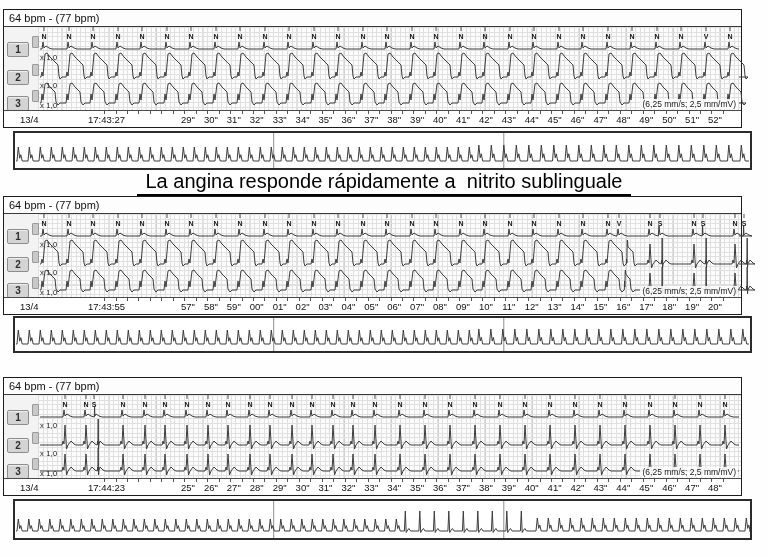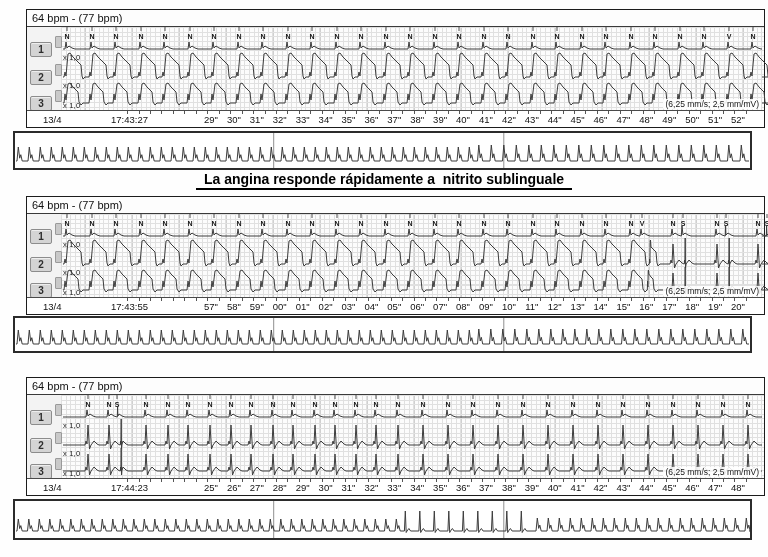--- a/index.html
+++ b/index.html
@@ -1,19 +1,19 @@
 <!DOCTYPE html>
 <html><head>
 <meta charset="utf-8">
 <style>
   *{box-sizing:border-box;margin:0;padding:0}
   html,body{width:768px;height:557px;background:#fff;font-family:"Liberation Sans",sans-serif}
   #page{position:relative;width:768px;height:557px;background:#fefefe;overflow:hidden}
 
-  .panel{position:absolute;left:26px;width:739px;height:119px;border:1px solid #1c1c1c;background:#fff}
+  .panel{position:absolute;left:3px;width:739px;height:119px;border:1px solid #1c1c1c;background:#fff}
   .panel-header{height:17px;line-height:16px;font-size:11px;color:#111;padding-left:5px;
     border-bottom:1px solid #3a3a3a;background:#fdfdfd}
   .panel-body{position:relative;height:83px;background:#f3f3f3}
   .gridbg{position:absolute;left:34px;top:0;right:0;bottom:0;background-color:#fcfcfc;
     background-image:
       repeating-linear-gradient(to right,#e0e0e0 0,#e0e0e0 1px,transparent 1px,transparent 4.7px),
       repeating-linear-gradient(to bottom,#e0e0e0 0,#e0e0e0 1px,transparent 1px,transparent 4.7px),
       repeating-linear-gradient(to right,#d0d0d0 0,#d0d0d0 1px,transparent 1px,transparent 23.5px)}
   svg.traces{position:absolute;left:0;top:0;width:737px;height:83px;overflow:visible}
   .ch-btn{position:absolute;left:3px;width:22px;height:15px;background:#d4d4d4;border:1px solid #8c8c8c;
@@ -26,21 +26,21 @@
   .timeline{position:relative;height:16px;background:#fff;border-top:1px solid #4a4a4a;font-size:9.5px;color:#101010}
   .timeline .date{position:absolute;left:16px;top:3px}
   .timeline .time{position:absolute;left:84px;top:3px}
   .timeline .sec{position:absolute;top:3px;width:26px;text-align:center}
   .timeline .tick{position:absolute;top:0;width:1px;height:3px;background:#555}
 
   .strip{position:absolute;left:13px;border:2px solid #2b2b2b;background:#fff}
   .strip svg{display:block;width:100%;height:100%}
 
   .banner{position:absolute;left:0;top:170px;width:768px;text-align:center}
-  .banner span{display:inline-block;font-size:14px;font-weight:bold;color:#000;
+  .banner span{display:inline-block;font-size:20px;font-weight:normal;color:#000;
     border-bottom:2.5px solid #000;padding:0 8px 1px 8px;white-space:pre}
 </style>
 </head>
 <body>
 
 <div id="page">
 
   <div class="panel" style="top:9px">
     <div class="panel-header">64 bpm - (77 bpm)</div>
     <div class="panel-body">

